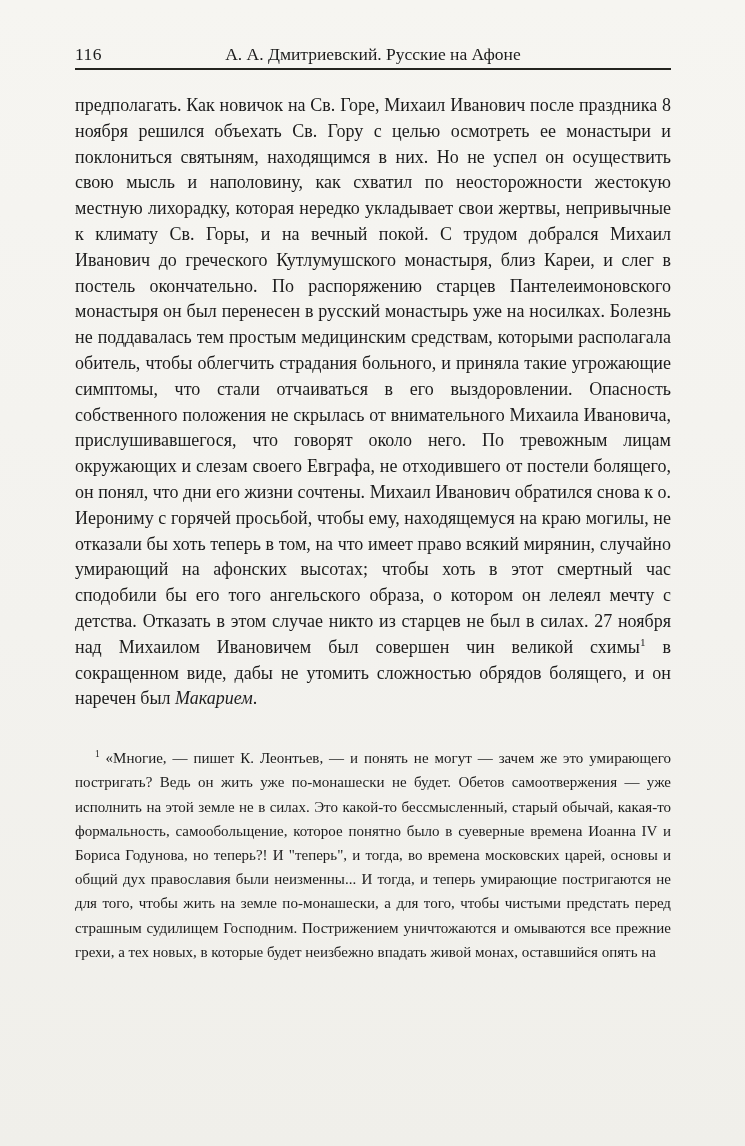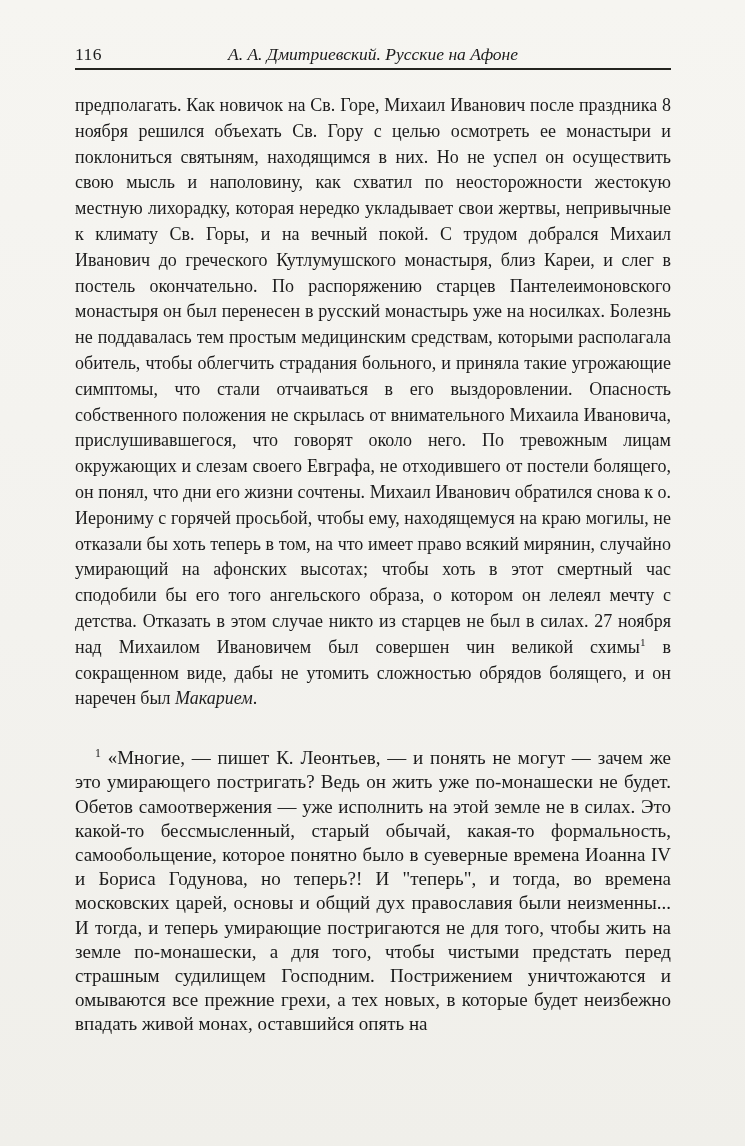--- a/index.html
+++ b/index.html
@@ -29,40 +29,39 @@
   }
   .page-number {
     position: absolute;
     left: 0;
     top: 0;
     letter-spacing: 0.5px;
   }
   .running-title {
     display: block;
     text-align: center;
-    font-style: italic;
   }
   .header-rule {
     height: 0;
     border-bottom: 2px solid #24241f;
     margin-top: 2px;
   }
   .body-paragraph {
     margin: 23px 0 0 0;
     font-size: 18px;
     line-height: 25.8px;
     text-align: justify;
     text-justify: inter-word;
   }
   .footnote-block {
     margin-top: 34px;
   }
   .footnote-paragraph {
     margin: 0;
-    font-size: 19px;
+    font-size: 15px;
     line-height: 24.2px;
     text-align: justify;
     text-justify: inter-word;
     text-indent: 20px;
   }
   sup.fn-ref {
     font-size: 0.62em;
     line-height: 0;
     vertical-align: super;
   }

